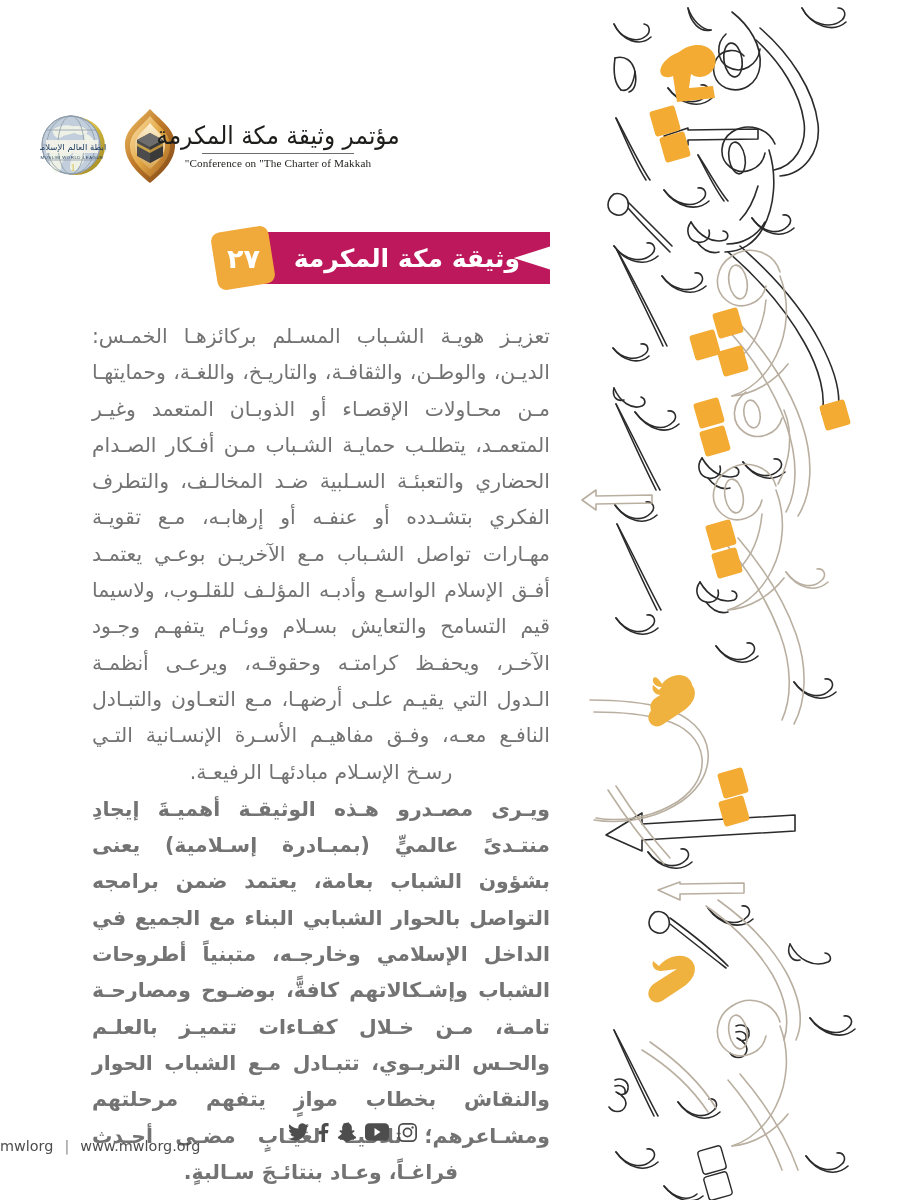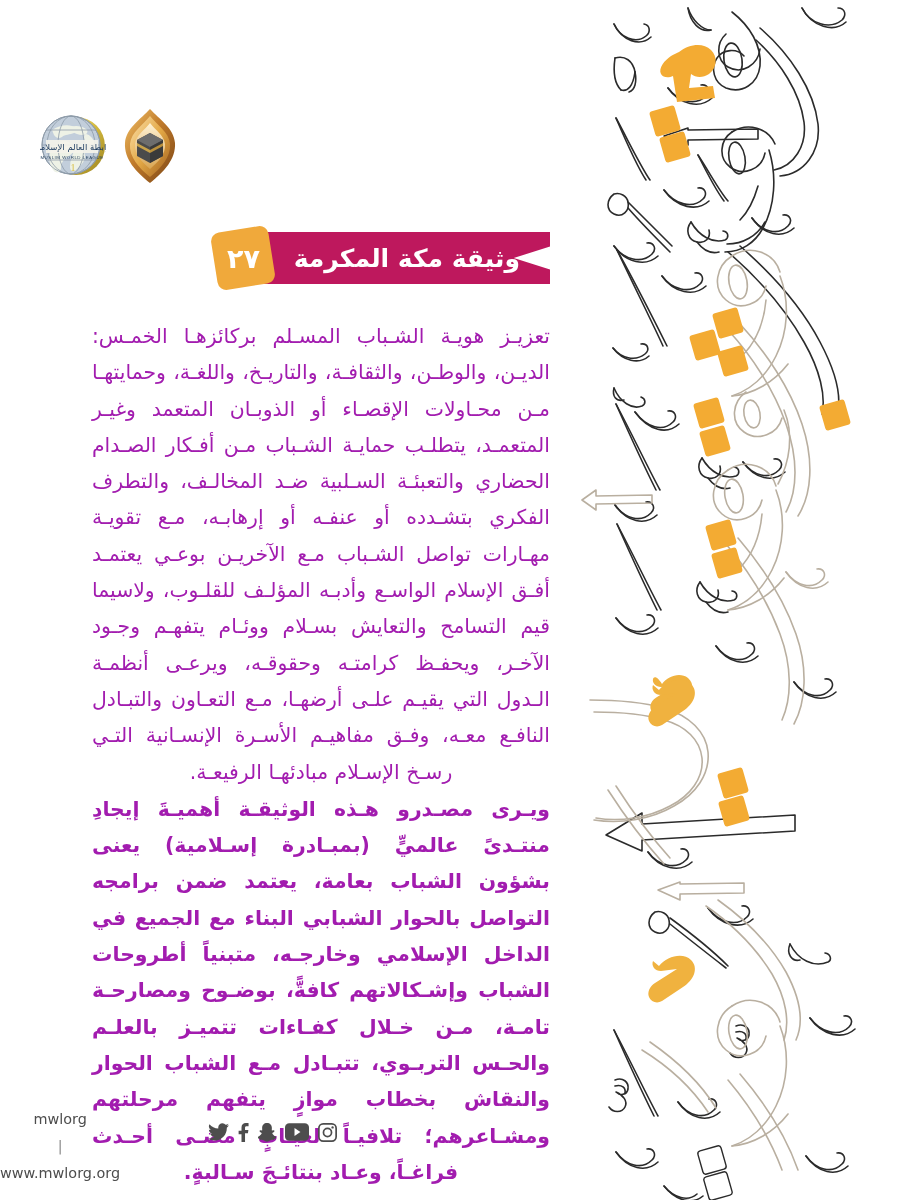--- a/index.html
+++ b/index.html
@@ -156,21 +156,21 @@
     top: 318px;
     left: 0;
     width: 580px;
     padding: 0 30px 0 92px;
     box-sizing: border-box;
     text-align: justify;
     text-align-last: center;
     direction: rtl;
   }
   .para {
-    color: #a21caf;
+    color: #737373;
     font-size: 20.4px;
     line-height: 36.3px;
     margin: 0;
     text-align: justify;
     text-justify: inter-word;
   }
   .para.p1 { font-weight: normal; }
   .para.p2 { font-weight: bold; margin-top: 1px; }
   .para:last-child { text-align-last: center; }
 
@@ -193,22 +193,22 @@
   .social {
     display: flex;
     flex-direction: row;
     align-items: center;
     gap: 9px;
     margin-left: 88px;
   }
   .social svg { display: block; fill: #4d4d4d; }
   .footer-links {
     display: flex;
-    flex-direction: column;
-    align-items: center;
+    flex-direction: row;
+    align-items: flex-start;
     gap: 11px;
     color: #4d4d4d;
     font-size: 14.4px;
     font-family: "DejaVu Sans", "Liberation Sans", sans-serif;
     margin-top: 28px;
   }
   .footer-links .sep { color: #8c8c8c; }
 </style>
 </head>
 <body>
@@ -442,20 +442,25 @@
       <g fill="#f0b23f" stroke="none">
         <path d="M79 966c8-10 24-14 32-6 8 8 3 20-8 27l-21 14c-5 3-11 1-13-4-2-5 1-11 6-14l22-14-16 2c-6 0-10-5-8-10z"></path>
       </g>
     </svg>
   </div>
 
   <div class="content">
 
     <div class="logo-row">
 
+      <div class="conf-logo">
+        <div class="calli">مؤتمر وثيقة مكة المكرمة</div>
+        <div class="rule"></div>
+        <div class="en">Conference on "The Charter of Makkah"</div>
+      </div>
 
       <span class="charter-mark">
         <svg viewBox="0 0 60 78" width="60" height="78" xmlns="http://www.w3.org/2000/svg">
           <defs>
             <linearGradient id="fl1" x1="0" y1="0" x2="1" y2="1">
               <stop offset="0" stop-color="#f3c46a"></stop>
               <stop offset="0.45" stop-color="#c07a2a"></stop>
               <stop offset="1" stop-color="#7a4516"></stop>
             </linearGradient>
             <linearGradient id="fl2" x1="0" y1="0" x2="1" y2="1">

